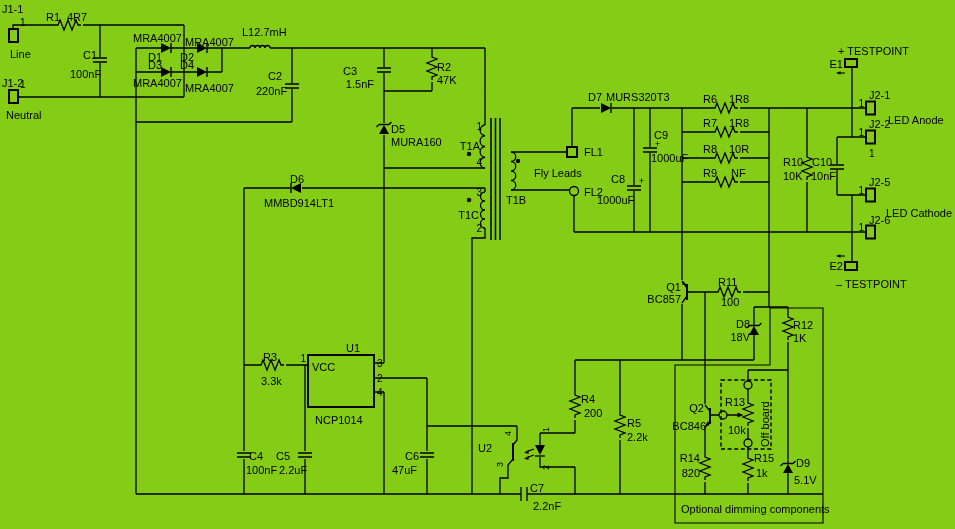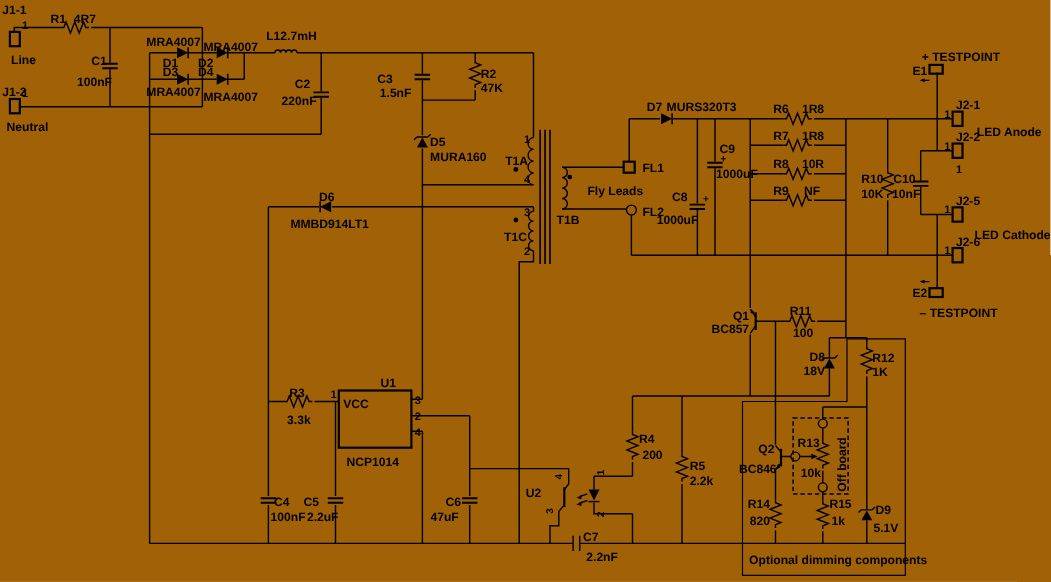--- a/index.html
+++ b/index.html
@@ -1,16 +1,16 @@
 <!DOCTYPE html>
 <html><head>
 <meta charset="utf-8">
 <style>
   html,body{margin:0;padding:0;background:#fff;}
-  #stage{width:955px;height:529px;position:relative;background:#a16207;font-weight:bold;}
+  #stage{width:955px;height:529px;position:relative;background:#84cc16;}
   svg{display:block;}
   text{font-family:"Liberation Sans","DejaVu Sans",sans-serif;font-size:11px;fill:#000;white-space:pre;}
   .s{font-size:10px;}
   .t9{font-size:9px;}
   .e{text-anchor:end;}
   .w{stroke:#000;stroke-width:1.3;fill:none;}
   .w2{stroke:#000;stroke-width:2;fill:none;}
   .w15{stroke:#000;stroke-width:1.5;fill:none;}
   .f{fill:#000;stroke:none;}
   .dash{stroke:#000;stroke-width:1.4;fill:none;stroke-dasharray:4 2.6;}

